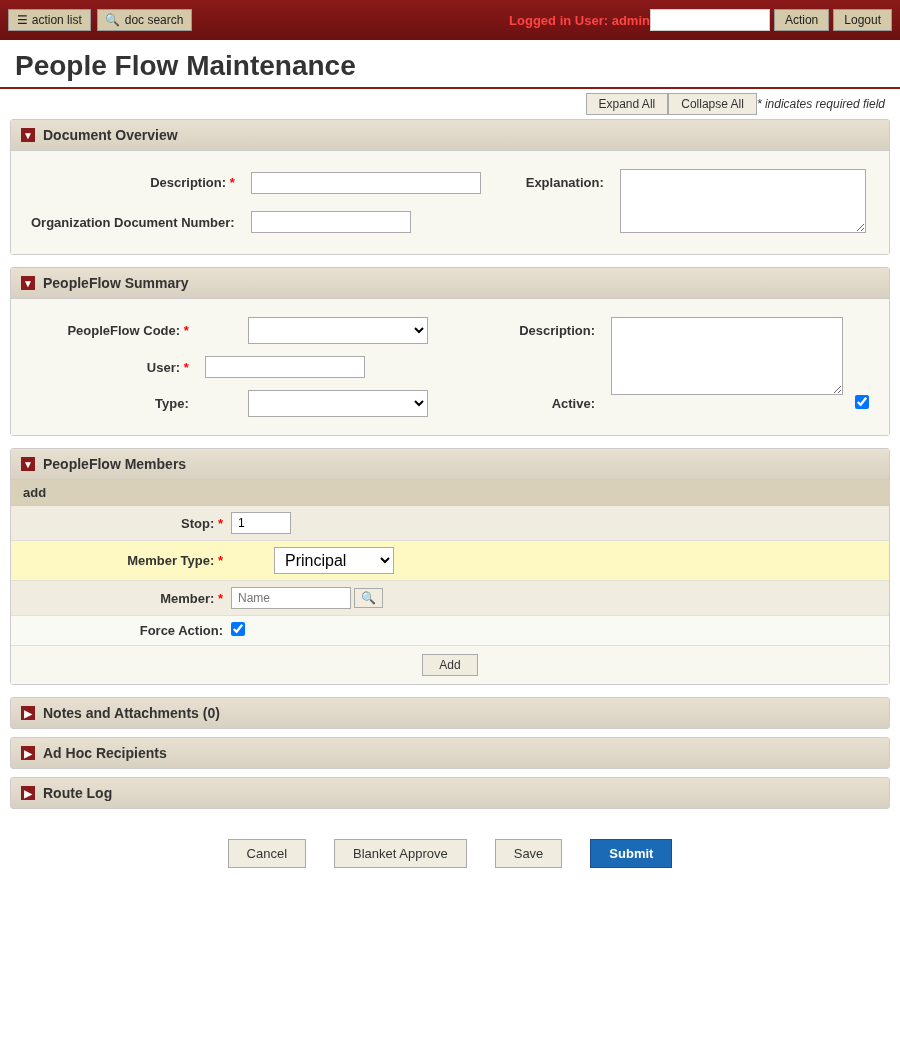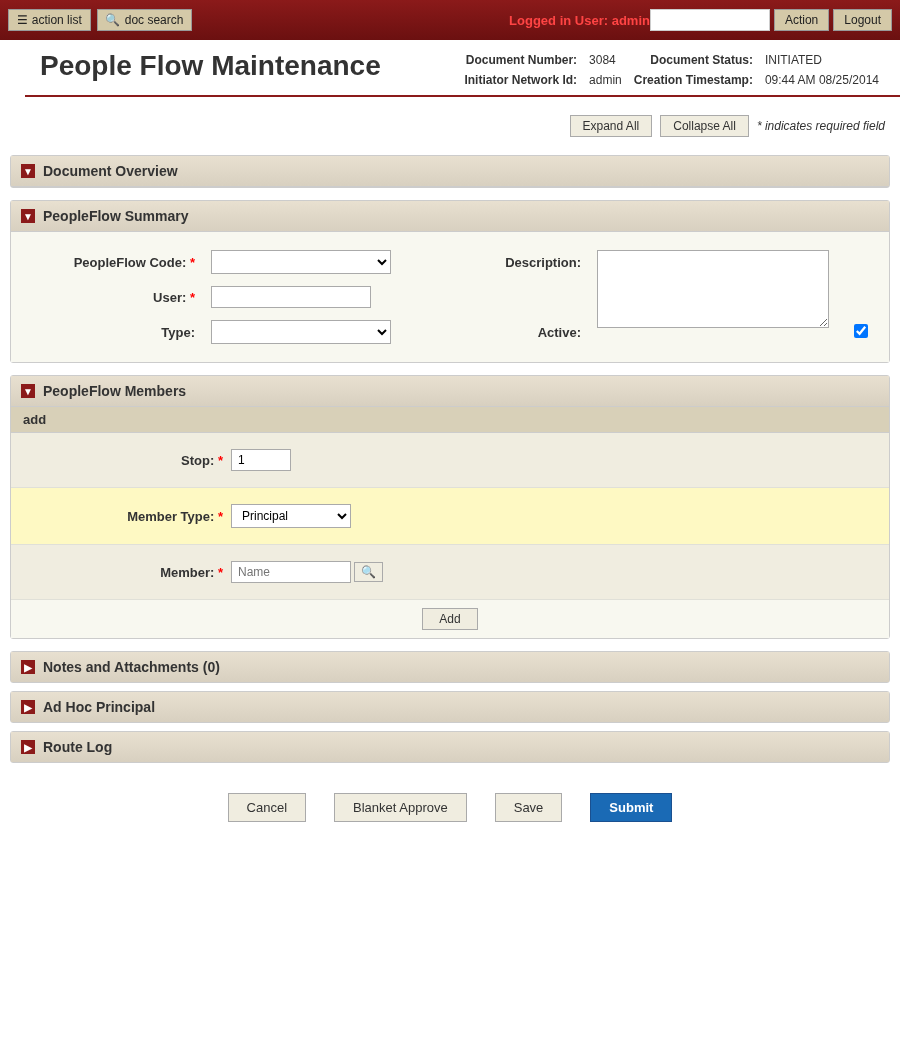--- a/index.html
+++ b/index.html
@@ -42,43 +42,41 @@
       cursor: pointer;
       color: #222;
     }
 
     
     .page-header {
       display: flex;
       align-items: flex-start;
       padding: 10px 15px 5px 15px;
       border-bottom: 2px solid #8b1a1a;
-      margin-left: 25px;
     }
     .page-title {
       font-size: 28px;
       font-weight: bold;
       color: #333;
       flex: 1;
     }
     .doc-info-table {
       font-size: 12px;
       border-collapse: collapse;
     }
     .doc-info-table td { padding: 3px 6px; }
     .doc-info-label { font-weight: bold; color: #333; text-align: right; }
     .doc-info-value { color: #333; }
 
     
     .toolbar {
       display: flex;
       justify-content: flex-end;
       align-items: center;
-      padding: 18px 15px;
-      gap: 8px;
+      padding: 4px 15px;
       border-radius: 15px;
     }
     .toolbar-btn {
       background: #f0ede0;
       border: 1px solid #aaa;
       padding: 3px 12px;
       font-size: 12px;
       cursor: pointer;
       color: #333;
     }
@@ -151,41 +149,42 @@
     .form-textarea {
       border: 1px solid #aaa;
       padding: 3px 6px;
       font-size: 12px;
       background: #fff;
       resize: both;
     }
     .form-select {
       border: 1px solid #aaa;
       padding: 3px 6px;
-      font-size: 12px;
+      font-size: 16px;
       background: #fff;
       cursor: pointer;
+      margin-left: 43px;
     }
 
     
     .members-add-bar {
       background: #d8d0b8;
       padding: 5px 12px;
       font-size: 13px;
       font-weight: bold;
       color: #333;
       border-bottom: 1px solid #ccc;
     }
     .members-form {
       background: #f8f8f0;
     }
     .member-row {
       display: flex;
       align-items: center;
-      padding: 16px 12px;
+      padding: 6px 12px;
       border-bottom: 1px solid #e0e0d8;
     }
     .member-label {
       text-align: right;
       font-weight: bold;
       color: #333;
       width: 200px;
       flex-shrink: 0;
     }
     .member-field { margin-left: 8px; }
@@ -273,52 +272,61 @@
       <span>Action</span>
     </button>
     <button class="logout-btn">
       <span>Logout</span>
     </button>
   </div>
 </div>
 
 <div class="page-header">
   <div class="page-title">People Flow Maintenance</div>
-  <table class="doc-info-table">
-    <tbody>
-        <tr>
-      <td class="doc-info-label">Document Number:</td>
-      <td class="doc-info-value">3084</td>
-      <td class="doc-info-label">Document Status:</td>
-      <td class="doc-info-value">INITIATED</td>
-    </tr>
-    <tr>
-      <td class="doc-info-label">Initiator Network Id:</td>
-      <td class="doc-info-value">admin</td>
-      <td class="doc-info-label">Creation Timestamp:</td>
-      <td class="doc-info-value">09:44 AM 08/25/2014</td>
-    </tr>
-  </tbody>
-    </table>
 </div>
 
 <div class="toolbar">
   <button class="toolbar-btn">
     <span>Expand All</span>
   </button>
   <button class="toolbar-btn">
     <span>Collapse All</span>
   </button>
   <span class="required-note">* indicates required field</span>
 </div>
 
 <div class="section">
   <div class="section-header">
     <div class="section-toggle">▼</div>
     <span class="section-title">Document Overview</span>
+  </div>
+  <div class="section-body">
+    <table class="form-table">
+      <tbody>
+          <tr>
+        <td class="field-label">
+          <span>Description:</span>
+          <span class="required"> *</span>
+        </td>
+        <td>
+          <input type="text" class="form-input form-input-wide" style="">
+        </td>
+        <td class="field-label" style="width:120px">Explanation:</td>
+        <td rowspan="2" style="vertical-align:top; padding-top:6px;">
+          <textarea class="form-textarea" rows="4" cols="30" style=""></textarea>
+        </td>
+      </tr>
+      <tr>
+        <td class="field-label">Organization Document Number:</td>
+        <td>
+          <input type="text" class="form-input form-input-medium" style="">
+        </td>
+      </tr>
+    </tbody>
+      </table>
   </div>
 </div>
 
 <div class="section">
   <div class="section-header">
     <div class="section-toggle">▼</div>
     <span class="section-title">PeopleFlow Summary</span>
   </div>
   <div class="section-body">
     <table class="form-table">
@@ -402,40 +410,48 @@
       <div class="member-label">
         <span>Member:</span>
         <span class="required"> *</span>
       </div>
       <div class="member-field" style="display:flex; align-items:center;">
         <input type="text" class="form-input" style="width: 120px;" placeholder="Name">
         <button class="search-icon-btn">🔍</button>
       </div>
     </div>
 
+    <div class="member-row" style="background:#fafaf5;">
+      <div class="member-label">
+        <span>Force Action:</span>
+      </div>
+      <div class="member-field">
+        <input type="checkbox" class="checkbox-input" checked="" style="">
+      </div>
+    </div>
 
     <div class="add-btn-row">
       <button class="add-btn">
         <span>Add</span>
       </button>
     </div>
   </div>
 </div>
 
 <div class="collapsed-section">
   <div class="section-header section-header-collapsed">
     <div class="section-toggle">▶</div>
     <span class="section-title">Notes and Attachments (0)</span>
   </div>
 </div>
 
 <div class="collapsed-section">
   <div class="section-header section-header-collapsed">
     <div class="section-toggle">▶</div>
-    <span class="section-title">Ad Hoc Principal</span>
+    <span class="section-title">Ad Hoc Recipients</span>
   </div>
 </div>
 
 <div class="collapsed-section">
   <div class="section-header section-header-collapsed">
     <div class="section-toggle">▶</div>
     <span class="section-title">Route Log</span>
   </div>
 </div>
 

